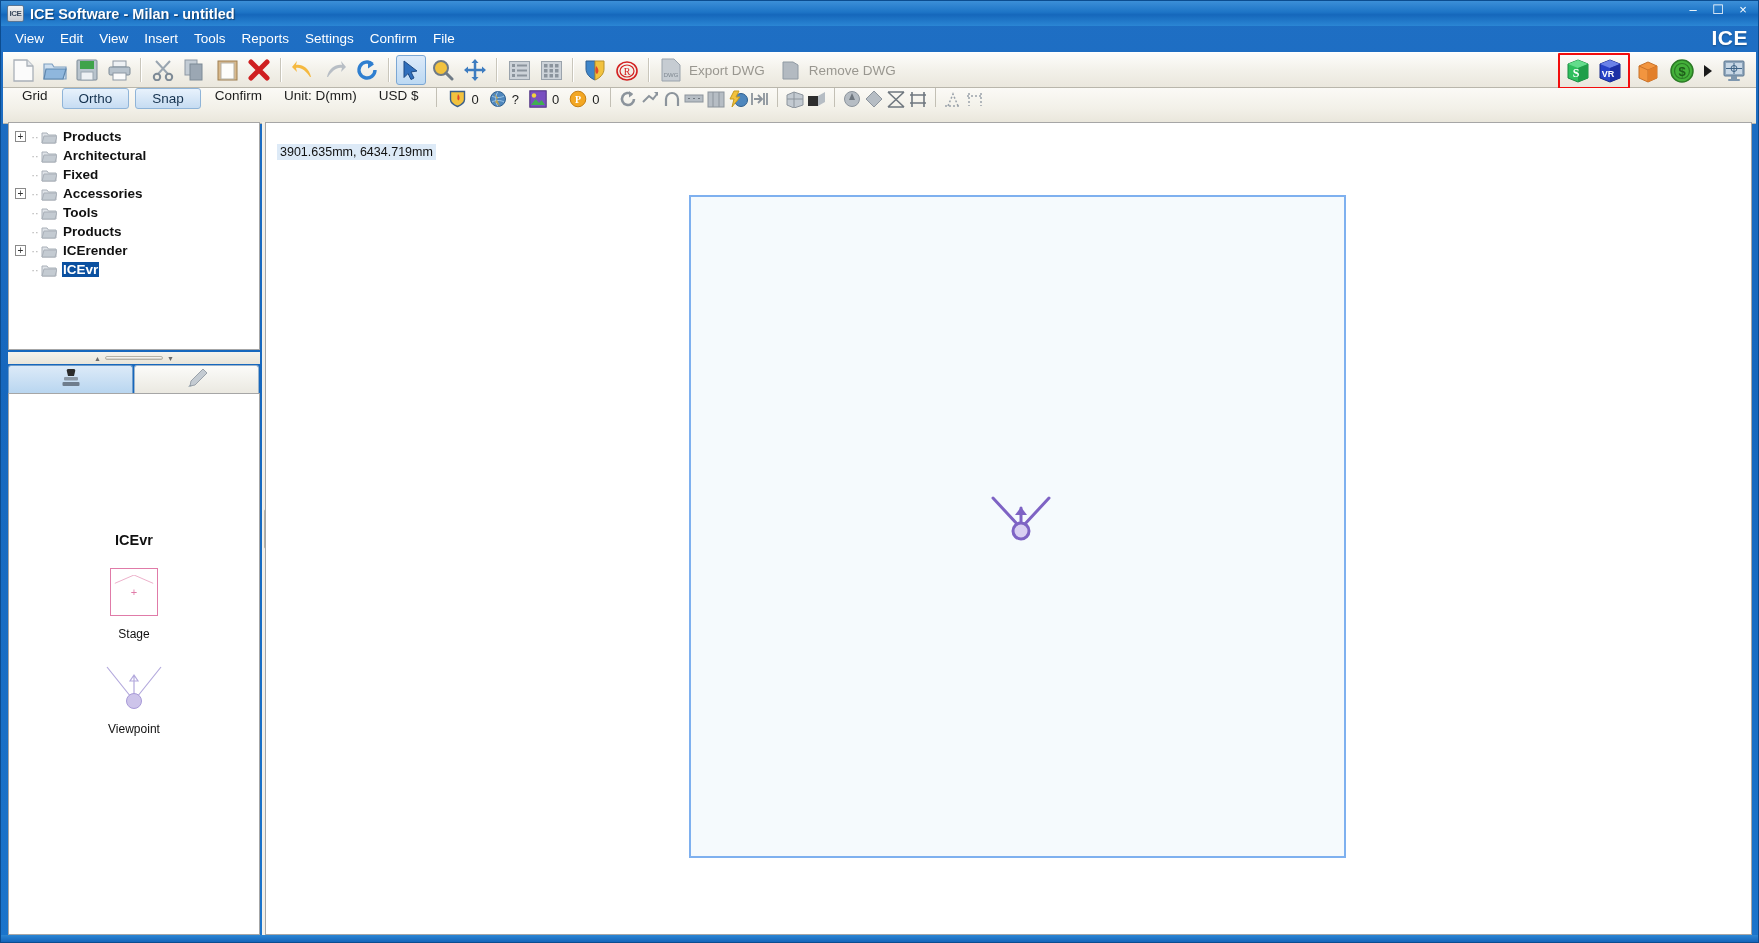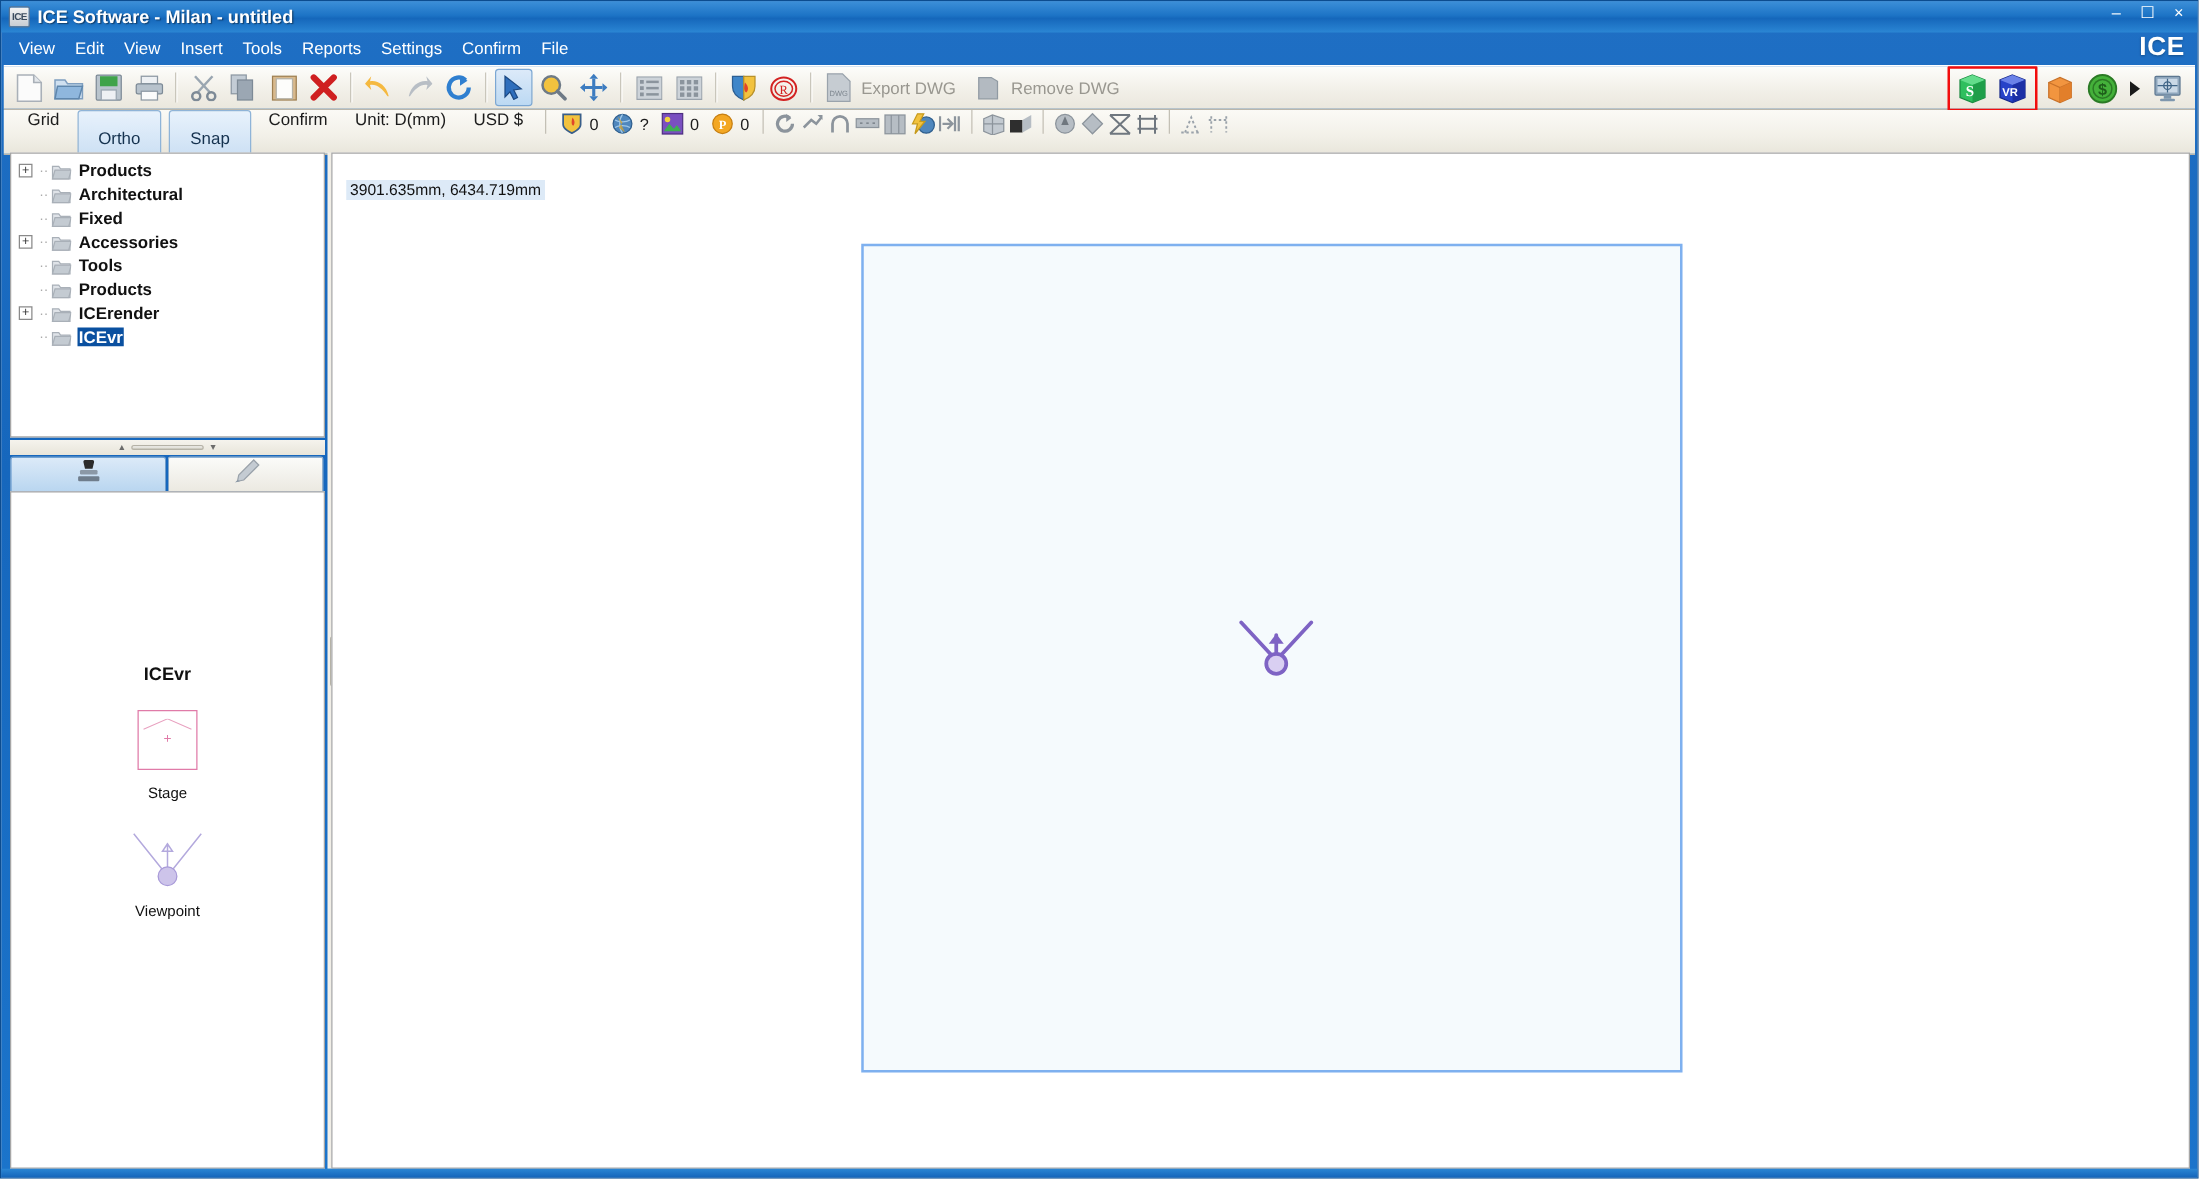--- a/index.html
+++ b/index.html
@@ -95,21 +95,21 @@
 
   
   .toolbar2 {
     position: absolute; left: 2px; top: 87px; width: calc(100% - 4px); height: 36px;
     background: linear-gradient(to bottom, #fbfaf6 0%, #f2f0e8 60%, #e9e6db 100%);
     border-bottom: 1px solid #b9b6ab;
     display: flex; align-items: flex-start; padding-left: 8px;
   }
   .t2-label { font-size: 13.5px; color: #1c1c1c; padding: 0 11px; white-space: nowrap; }
   .t2-toggle {
-    font-size: 13.5px; color: #15324f; padding: 14px 16px; margin: 0 3px;
+    font-size: 13.5px; color: #15324f; padding: 2px 16px; margin: 0 3px;
     background: linear-gradient(to bottom,#e8f2fc,#c6dcf2);
     border: 1px solid #8fb4d8; border-radius: 3px;
     white-space: nowrap;
   }
   .t2-sep { width: 1px; height: 19px; background: #c3c0b5; margin: 0 6px; }
   .counter { display: flex; align-items: center; gap: 3px; margin: 0 4px; }
   .counter .num { font-size: 13px; color: #1c1c1c; }
   .t2-icon { width: 22px; height: 22px; display: flex; align-items: center; justify-content: center; }
 
   

